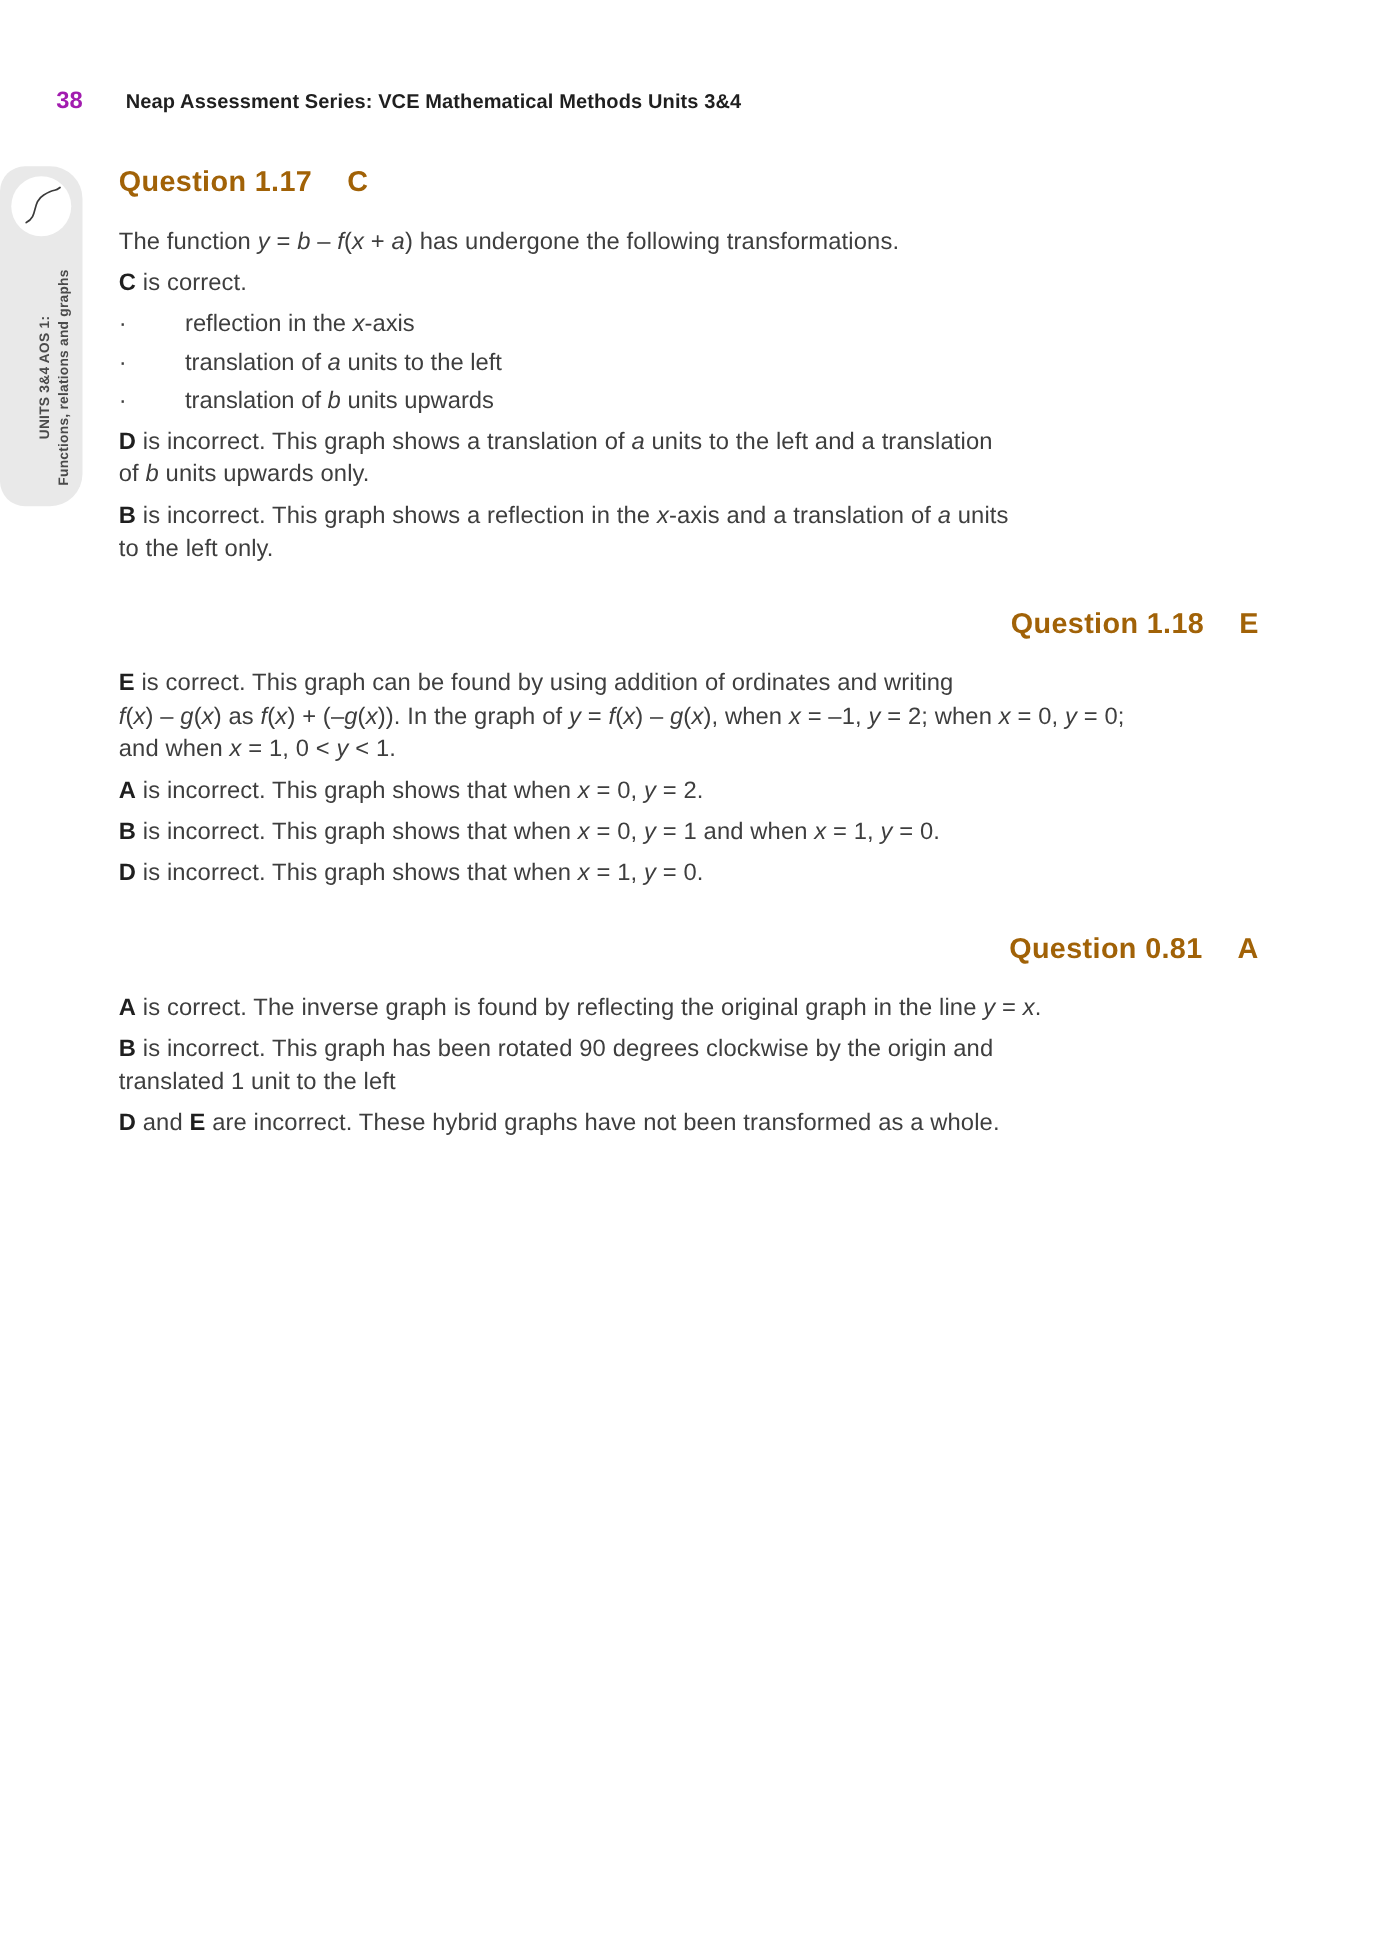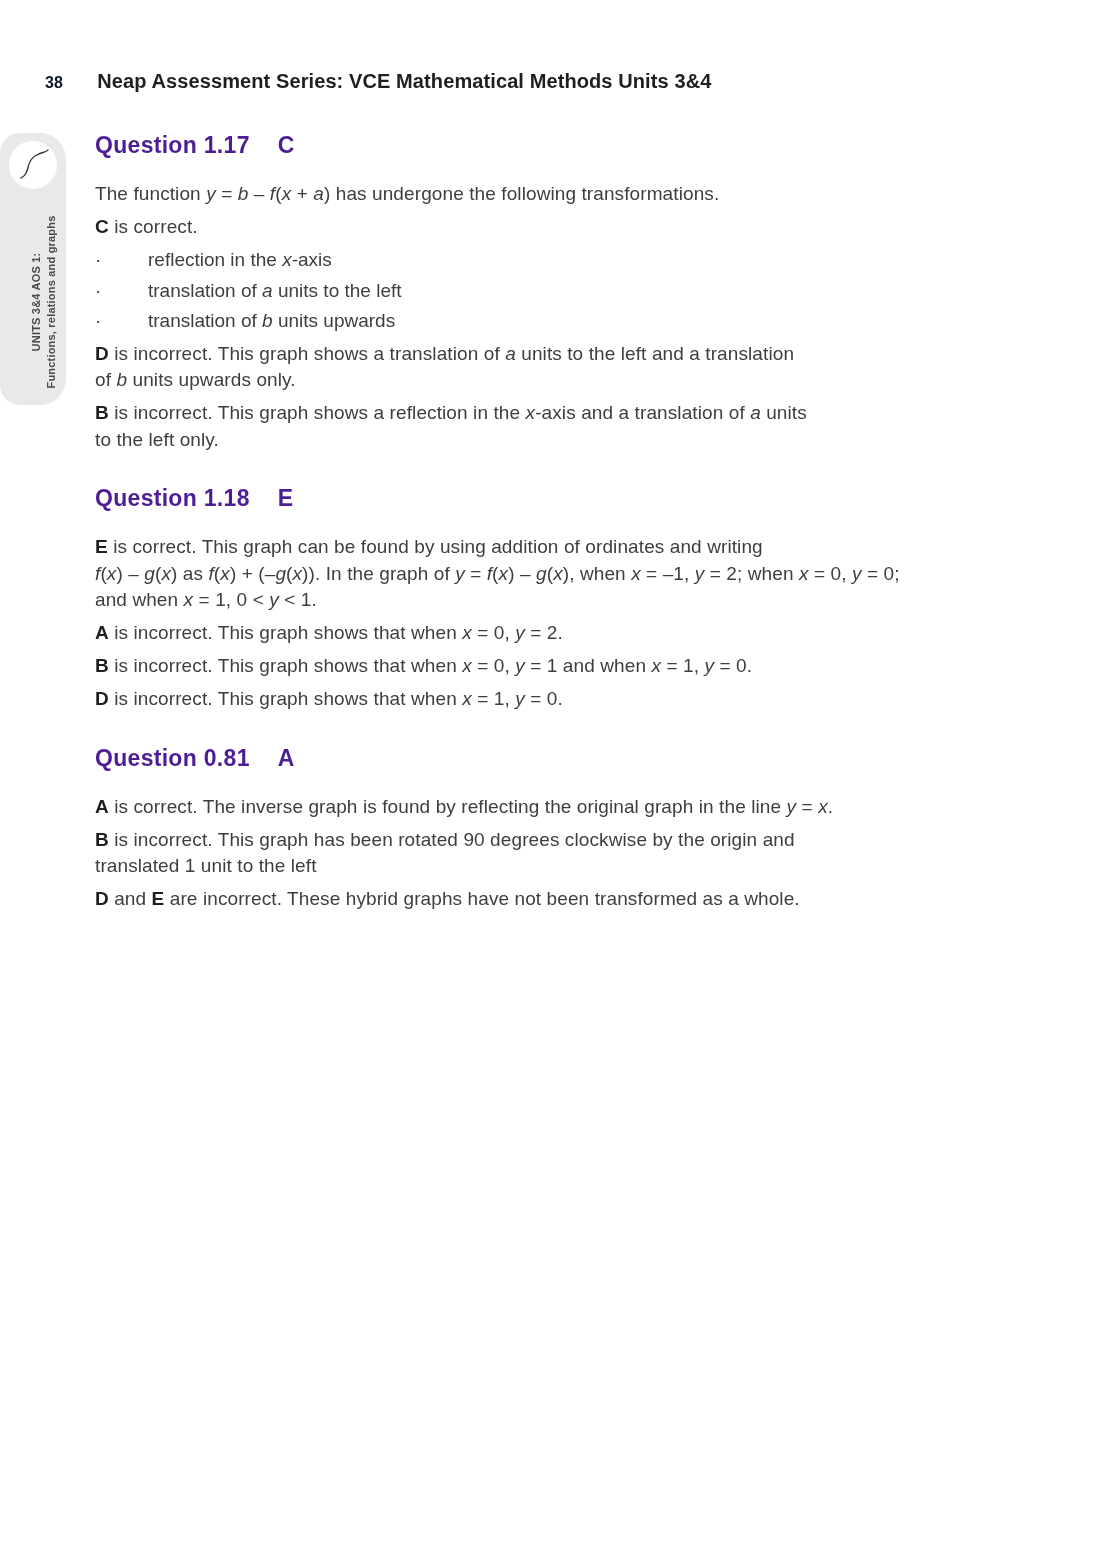--- a/index.html
+++ b/index.html
@@ -14,28 +14,28 @@
   }
 
   
   .page-header {
     position: absolute;
     top: 70px;
     left: 45px;
     white-space: nowrap;
   }
   .page-number {
-    font-size: 16px;
+    font-size: 19px;
     font-weight: 700;
-    color: #0f172a;
+    color: #a21caf;
     display: inline-block;
     vertical-align: baseline;
   }
   .doc-title {
-    font-size: 20px;
+    font-size: 16px;
     font-weight: 700;
     color: #1f1f1f;
     display: inline-block;
     margin-left: 30px;
     letter-spacing: 0.1px;
   }
 
   
   .side-tab {
     position: absolute;
@@ -74,28 +74,28 @@
   .main {
     position: absolute;
     left: 95px;
     top: 130px;
     width: 912px;
   }
   h2.q-heading {
     font-size: 23px;
     line-height: 30px;
     font-weight: 700;
-    color: #4c1d95;
+    color: #a16207;
     letter-spacing: 0.3px;
     margin: 0 0 21px 0;
   }
   h2.q-heading .answer-letter {
     margin-left: 28px;
   }
-  h2.section-gap { margin-top: 30px; }
+  h2.section-gap { margin-top: 30px; text-align: right; }
 
   p.body {
     font-size: 19px;
     line-height: 26.5px;
     color: #3e3e3e;
     margin: 0 0 6.5px 0;
     letter-spacing: 0.1px;
   }
   p.body b { color: #1f1f1f; }
 

